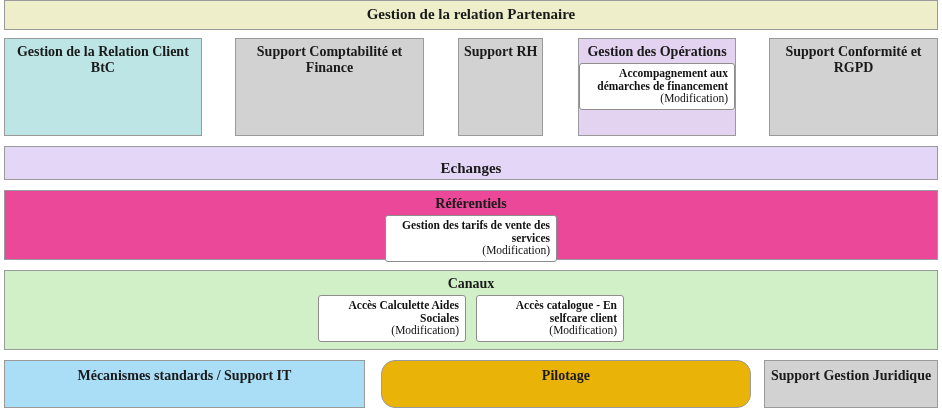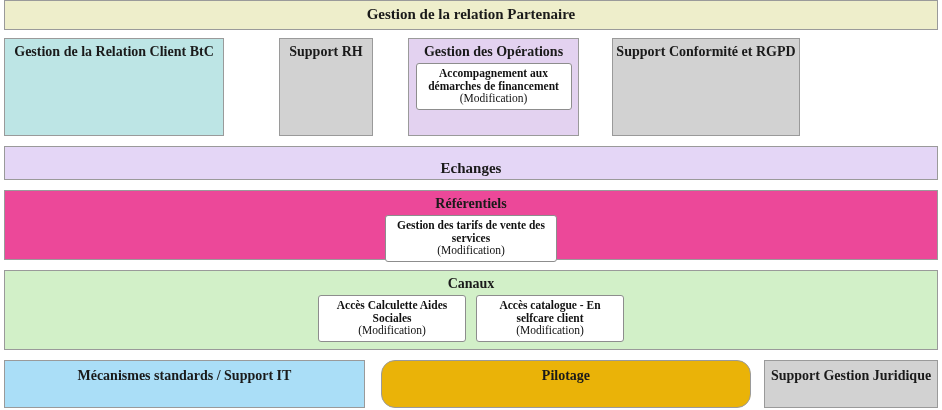--- a/index.html
+++ b/index.html
@@ -97,21 +97,21 @@
     justify-content: center;
     gap: 10px;
     margin-top: 3px;
   }
   .leaf {
     box-sizing: border-box;
     background: #ffffff;
     border: 1px solid #8d8d8d;
     border-radius: 3px;
     padding: 3px 6px 4px 6px;
-    text-align: center;
+    text-align: right;
     line-height: 1.12;
   }
   .leaf-label {
     display: block;
     font-weight: bold;
     font-size: 11.5px;
     color: #111111;
   }
   .leaf-state {
     display: block;
@@ -155,20 +155,23 @@
     </div>
   </div>
 
   <div class="row r-domains">
 
     <div class="block c-cyan w-grc">
       <span class="block-title">Gestion de la Relation Client BtC</span>
     </div>
     <div class="sp-9"></div>
 
+    <div class="block c-grey w-compta">
+      <span class="block-title">Support Comptabilité et Finance</span>
+    </div>
     <div class="sp-10"></div>
 
     <div class="block c-grey w-rh">
       <span class="block-title">Support RH</span>
     </div>
     <div class="sp-11"></div>
 
     <div class="block c-violet w-ops">
       <span class="block-title">Gestion des Opérations</span>
       <div class="leaf-wrap">

